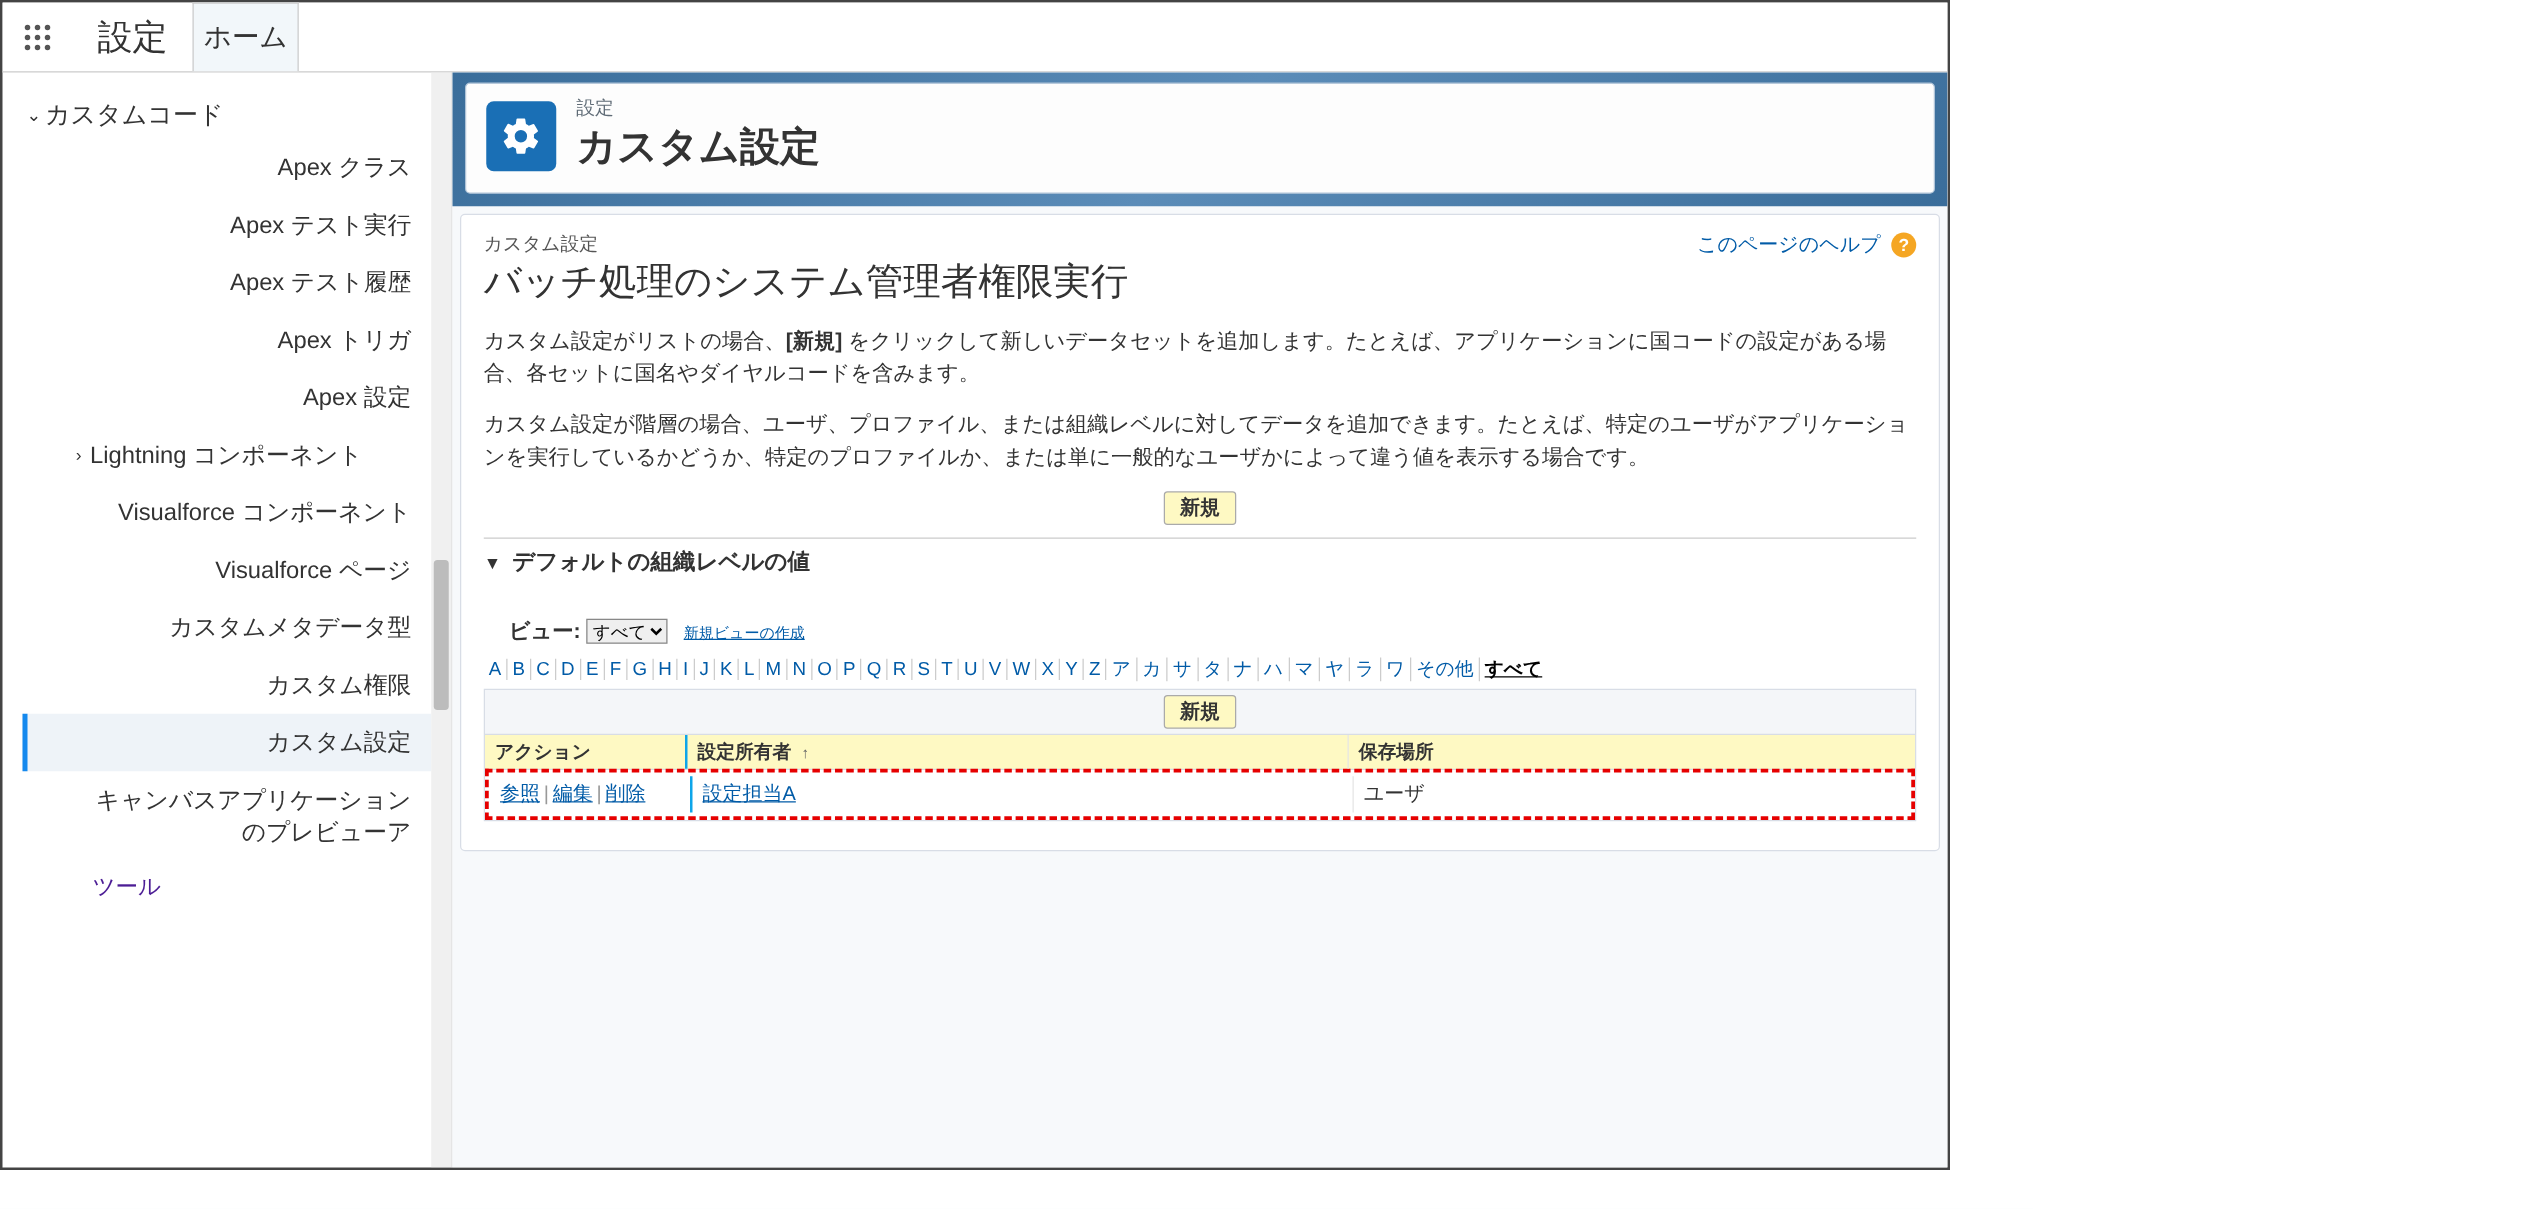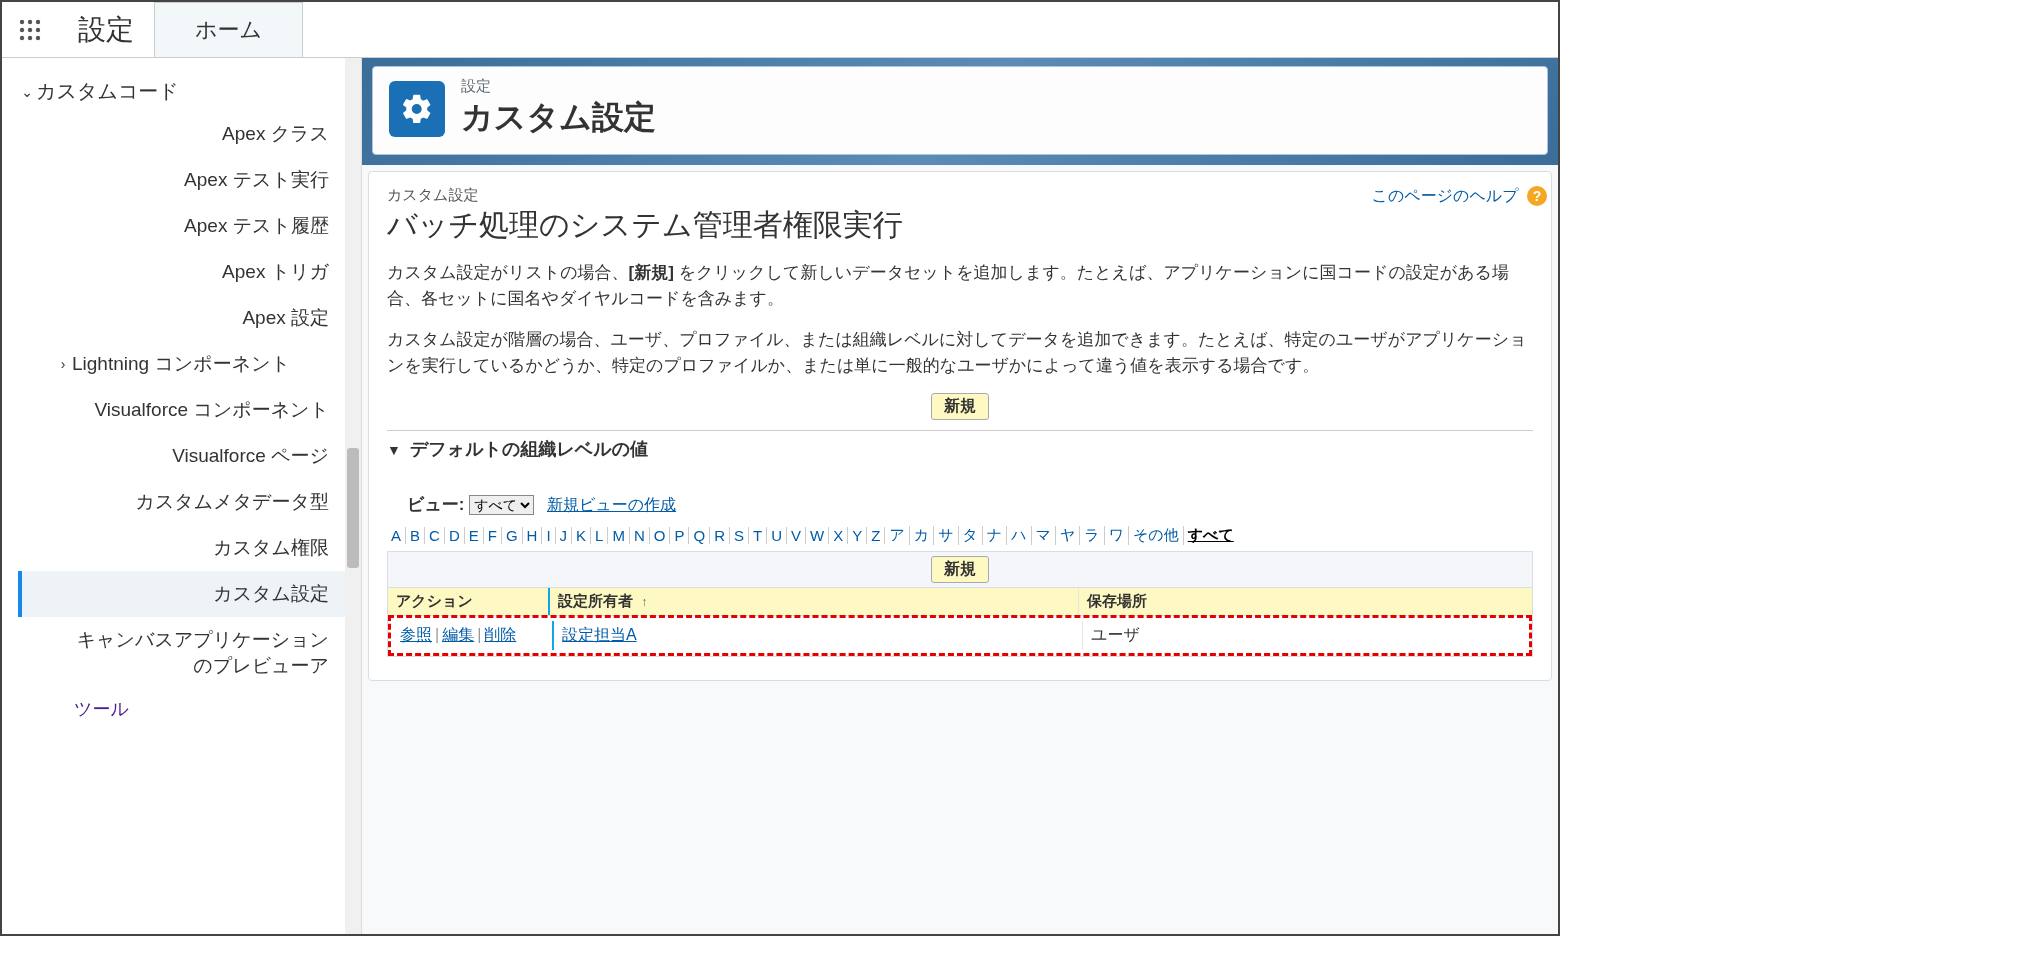--- a/index.html
+++ b/index.html
@@ -3,21 +3,21 @@
 <meta charset="utf-8">
 <style>
   * { box-sizing: border-box; margin: 0; padding: 0; }
   body { font-family: "Meiryo", "Hiragino Kaku Gothic Pro", sans-serif; font-size: 18px; background: #fff; color: #333; }
   .outer { border: 2px solid #444; width: 1560px; height: 936px; overflow: hidden; position: relative; }
 
   
   .topnav { display: flex; align-items: center; border-bottom: 1px solid #ccc; height: 56px; background: #fff; }
   .waffle { width: 56px; display: flex; align-items: center; justify-content: center; font-size: 24px; cursor: pointer; color: #555; }
   .appname { font-size: 28px; padding: 0 20px; }
-  .tab { padding: 12px 40px; font-size: 22px; color: #333; cursor: pointer; border: 1px solid transparent; }
+  .tab { padding: 12px 8px; font-size: 22px; color: #333; cursor: pointer; border: 1px solid transparent; }
   .tab.active { background: #f2f7fa; border: 1px solid #ccc; border-bottom: none; }
   .tab .chev { font-size: 14px; color: #666; margin-left: 6px; }
 
   .body { display: flex; height: calc(100% - 56px); }
 
   
   .sidebar { width: 360px; border-right: 1px solid #ddd; position: relative; overflow: hidden; }
   .sidebar-inner { padding-top: 6px; }
   .side-group { padding: 8px 16px; }
   .side-group-h { display: flex; align-items: center; cursor: pointer; font-size: 20px; padding: 6px 0; }
@@ -31,35 +31,35 @@
 
   
   .main { flex: 1; background: #f7f9fb; position: relative; }
   .main-top { background: linear-gradient(135deg, #3a6d9a, #5b8cb8, #3a6d9a); padding: 8px 10px 10px 10px; }
   .hdr-card { background: #fdfdfd; border: 1px solid #b0c4d8; border-radius: 4px; padding: 10px 16px 14px 16px; display: flex; align-items: center; }
   .gear-box { width: 56px; height: 56px; background: #1a6fb5; border-radius: 6px; display: flex; align-items: center; justify-content: center; color: #fff; margin-right: 16px; }
   .crumb { font-size: 15px; color: #5f6b76; }
   .ptitle { font-size: 32px; font-weight: bold; }
 
   .page-body { background: #fff; border: 1px solid #d8dde6; margin: 6px; border-radius: 4px; padding: 14px 18px; position: relative; height: 510px; }
-  .help { position: absolute; right: 4px; top: 14px; font-size: 16px; color: #015ba7; cursor: pointer; }
+  .help { position: absolute; right: 18px; top: 14px; font-size: 16px; color: #015ba7; cursor: pointer; }
   .help .q { display: inline-block; width: 20px; height: 20px; background: #f5a623; color: #fff; border-radius: 50%; text-align: center; line-height: 20px; font-size: 14px; font-weight: bold; margin-left: 4px; }
   .sect-crumb { font-size: 15px; color: #555; }
   .sect-title { font-size: 30px; }
   .desc { font-size: 17px; color: #333; margin: 14px 0; line-height: 1.55; }
 
   .btn-row { text-align: center; margin: 8px 0 10px 0; }
   .btn { display: inline-block; background: #fef9c3; border: 1px solid #aaa; border-radius: 3px; padding: 2px 12px; font-size: 16px; font-weight: bold; cursor: pointer; }
 
   .collapse-h { border-top: 1px solid #ccc; padding: 6px 0; font-size: 18px; font-weight: bold; cursor: pointer; }
   .collapse-h .tri { font-size: 14px; margin-right: 4px; }
 
   .view-row { margin: 26px 0 10px 20px; font-size: 17px; }
   .view-row select { font-size: 14px; border: 1px solid #888; }
-  .view-row a { color: #015ba7; text-decoration: underline; margin-left: 8px; font-size: 16px; }
+  .view-row a { color: #015ba7; text-decoration: underline; margin-left: 8px; font-size: 12px; }
 
   .alphabet { display: flex; flex-wrap: nowrap; align-items: center; font-size: 15px; color: #015ba7; margin: 6px 0; }
   .alphabet span { padding: 0 4px; border-right: 1px solid #ccc; cursor: pointer; }
   .alphabet span:last-child { border-right: none; }
   .alphabet .sel { font-weight: bold; color: #000; text-decoration: underline; }
 
   .tbl-wrap { border: 1px solid #d8dde6; }
   .tbl-btnrow { text-align: center; padding: 4px 0; border-bottom: 1px solid #d8dde6; background: #f4f6f9; }
   .tbl-head { display: flex; background: #fef9c3; border-bottom: 1px solid #d8dde6; font-weight: bold; font-size: 15px; }
   .col-action { width: 160px; padding: 4px 8px; }

